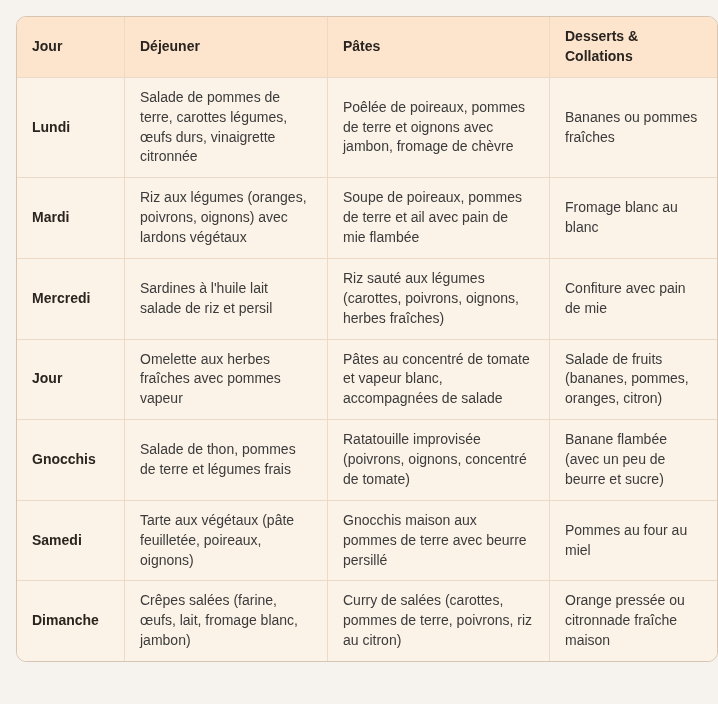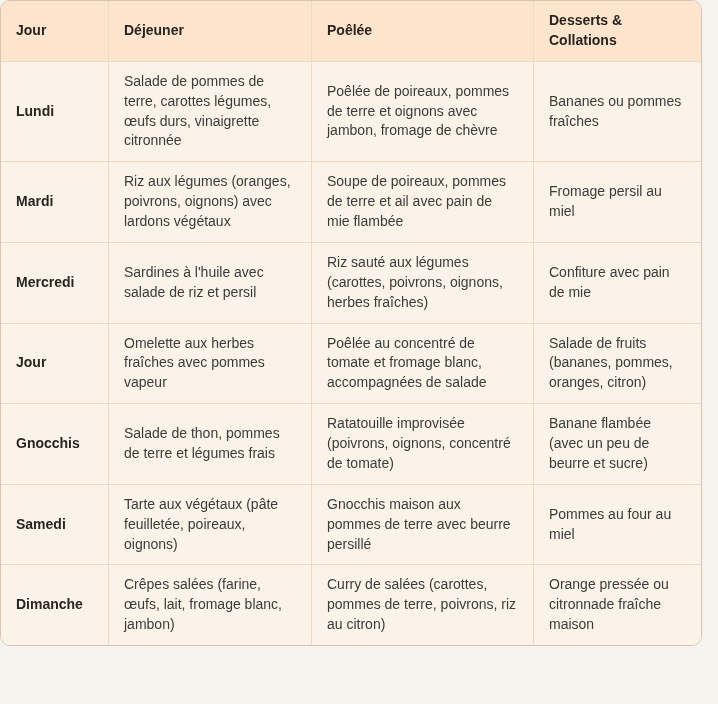--- a/index.html
+++ b/index.html
@@ -14,21 +14,21 @@
   * { box-sizing: border-box; }
   html, body {
     margin: 0;
     padding: 0;
     background: var(--page-bg);
     font-family: "Liberation Sans", "DejaVu Sans", sans-serif;
   }
   .page {
     width: 718px;
     height: 704px;
-    padding: 0;
+    padding: 16px;
     background: var(--page-bg);
     border-radius: 8px;
   }
   .table-wrap {
     width: 702px;
     border: 1px solid var(--outer-border);
     border-radius: 10px;
     overflow: hidden;
     background: var(--row-bg);
   }
@@ -81,47 +81,47 @@
       <colgroup>
         <col class="c-jour">
         <col class="c-dejeuner">
         <col class="c-diner">
         <col class="c-desserts">
       </colgroup>
       <thead>
         <tr>
           <th>Jour</th>
           <th>Déjeuner</th>
-          <th>Poêlée</th>
+          <th>Pâtes</th>
           <th>Desserts &amp; Collations</th>
         </tr>
       </thead>
       <tbody>
         <tr>
           <th>Lundi</th>
           <td>Salade de pommes de terre, carottes légumes, œufs durs, vinaigrette citronnée</td>
           <td>Poêlée de poireaux, pommes de terre et oignons avec jambon, fromage de chèvre</td>
           <td>Bananes ou pommes fraîches</td>
         </tr>
         <tr>
           <th>Mardi</th>
           <td>Riz aux légumes (oranges, poivrons, oignons) avec lardons végétaux</td>
           <td>Soupe de poireaux, pommes de terre et ail avec pain de mie flambée</td>
-          <td>Fromage persil au miel</td>
+          <td>Fromage blanc au blanc</td>
         </tr>
         <tr>
           <th>Mercredi</th>
-          <td>Sardines à l'huile avec salade de riz et persil</td>
+          <td>Sardines à l'huile lait salade de riz et persil</td>
           <td>Riz sauté aux légumes (carottes, poivrons, oignons, herbes fraîches)</td>
           <td>Confiture avec pain de mie</td>
         </tr>
         <tr>
           <th>Jour</th>
           <td>Omelette aux herbes fraîches avec pommes vapeur</td>
-          <td>Poêlée au concentré de tomate et fromage blanc, accompagnées de salade</td>
+          <td>Pâtes au concentré de tomate et vapeur blanc, accompagnées de salade</td>
           <td>Salade de fruits (bananes, pommes, oranges, citron)</td>
         </tr>
         <tr>
           <th>Gnocchis</th>
           <td>Salade de thon, pommes de terre et légumes frais</td>
           <td>Ratatouille improvisée (poivrons, oignons, concentré de tomate)</td>
           <td>Banane flambée (avec un peu de beurre et sucre)</td>
         </tr>
         <tr>
           <th>Samedi</th>

